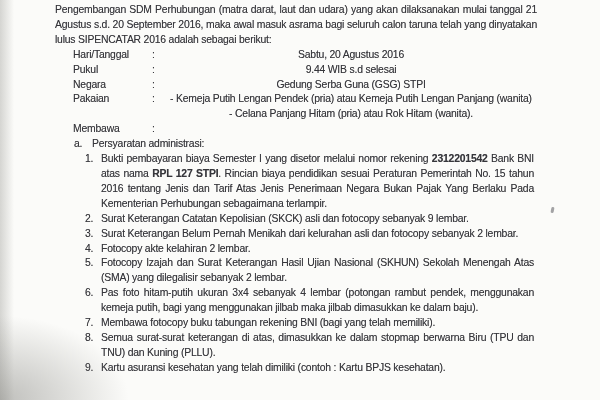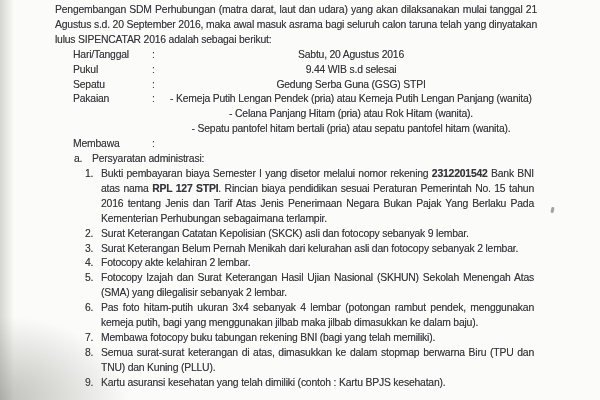--- a/index.html
+++ b/index.html
@@ -63,33 +63,32 @@
         </div>
       </div>
       <div class="detail-row">
         <span class="detail-label">Pukul</span>
         <span class="detail-colon">:</span>
         <div class="detail-values">
           <div class="detail-value-line">9.44 WIB s.d selesai</div>
         </div>
       </div>
       <div class="detail-row">
-        <span class="detail-label">Sepatu</span>
+        <span class="detail-label">Negara</span>
         <span class="detail-colon">:</span>
         <div class="detail-values">
           <div class="detail-value-line">Gedung Serba Guna (GSG) STPI</div>
         </div>
       </div>
       <div class="detail-row">
         <span class="detail-label">Pakaian</span>
         <span class="detail-colon">:</span>
         <div class="detail-values">
           <div class="detail-value-line">- Kemeja Putih Lengan Pendek (pria) atau Kemeja Putih Lengan Panjang (wanita)</div>
           <div class="detail-value-line">- Celana Panjang Hitam (pria) atau Rok Hitam (wanita).</div>
-          <div class="detail-value-line">- Sepatu pantofel hitam bertali (pria) atau sepatu pantofel hitam (wanita).</div>
         </div>
       </div>
       <div class="detail-row">
         <span class="detail-label">Membawa</span>
         <span class="detail-colon">:</span>
         <div class="detail-values">
           <div class="detail-value-line"></div>
         </div>
       </div>
     </div>

